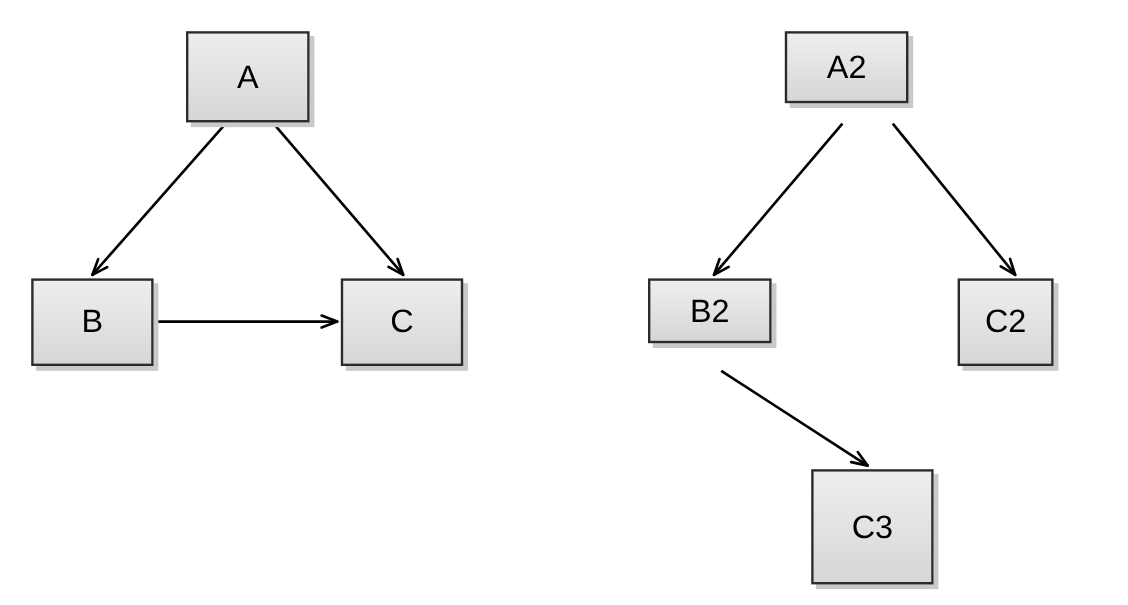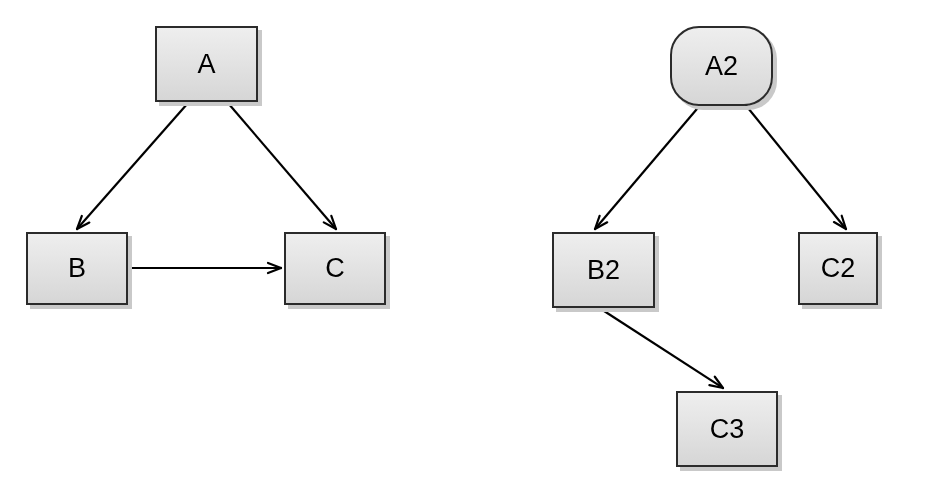--- a/index.html
+++ b/index.html
@@ -88,27 +88,27 @@
   <div id="nodes-host">
       <div class="node" style="left: 155px; top: 26px; width: 103px; height: 76px;">
         <span class="node-label">A</span>
       </div>
       <div class="node" style="left: 26px; top: 232px; width: 102px; height: 73px;">
         <span class="node-label">B</span>
       </div>
       <div class="node" style="left: 284px; top: 232px; width: 102px; height: 73px;">
         <span class="node-label">C</span>
       </div>
-      <div class="node" style="left: 670px; top: 26px; width: 103px; height: 80px; border-radius: 29px;">
+      <div class="node" style="left: 654px; top: 26px; width: 103px; height: 60px;">
         <span class="node-label">A2</span>
       </div>
-      <div class="node" style="left: 552px; top: 232px; width: 103px; height: 76px;">
+      <div class="node" style="left: 540px; top: 232px; width: 103px; height: 54px;">
         <span class="node-label">B2</span>
       </div>
       <div class="node" style="left: 798px; top: 232px; width: 80px; height: 73px;">
         <span class="node-label">C2</span>
       </div>
-      <div class="node" style="left: 676px; top: 391px; width: 102px; height: 76px;">
+      <div class="node" style="left: 676px; top: 391px; width: 102px; height: 96px;">
         <span class="node-label">C3</span>
       </div>
     </div>
 
 </div>
 
 </body></html>

